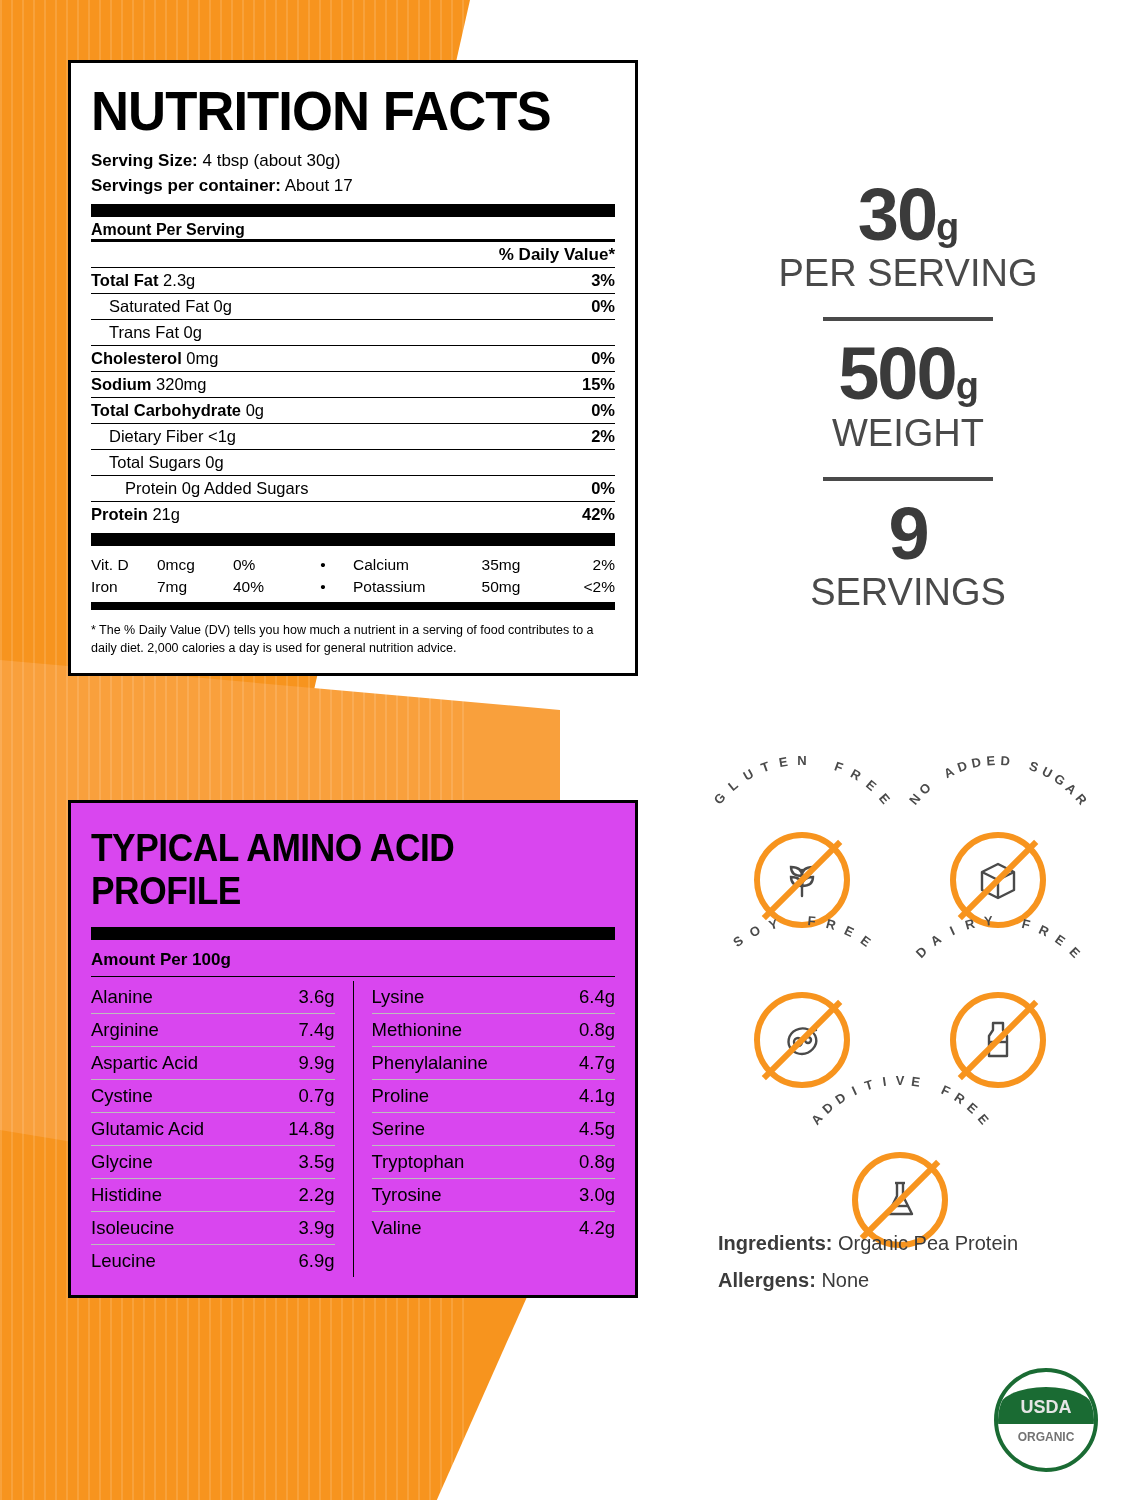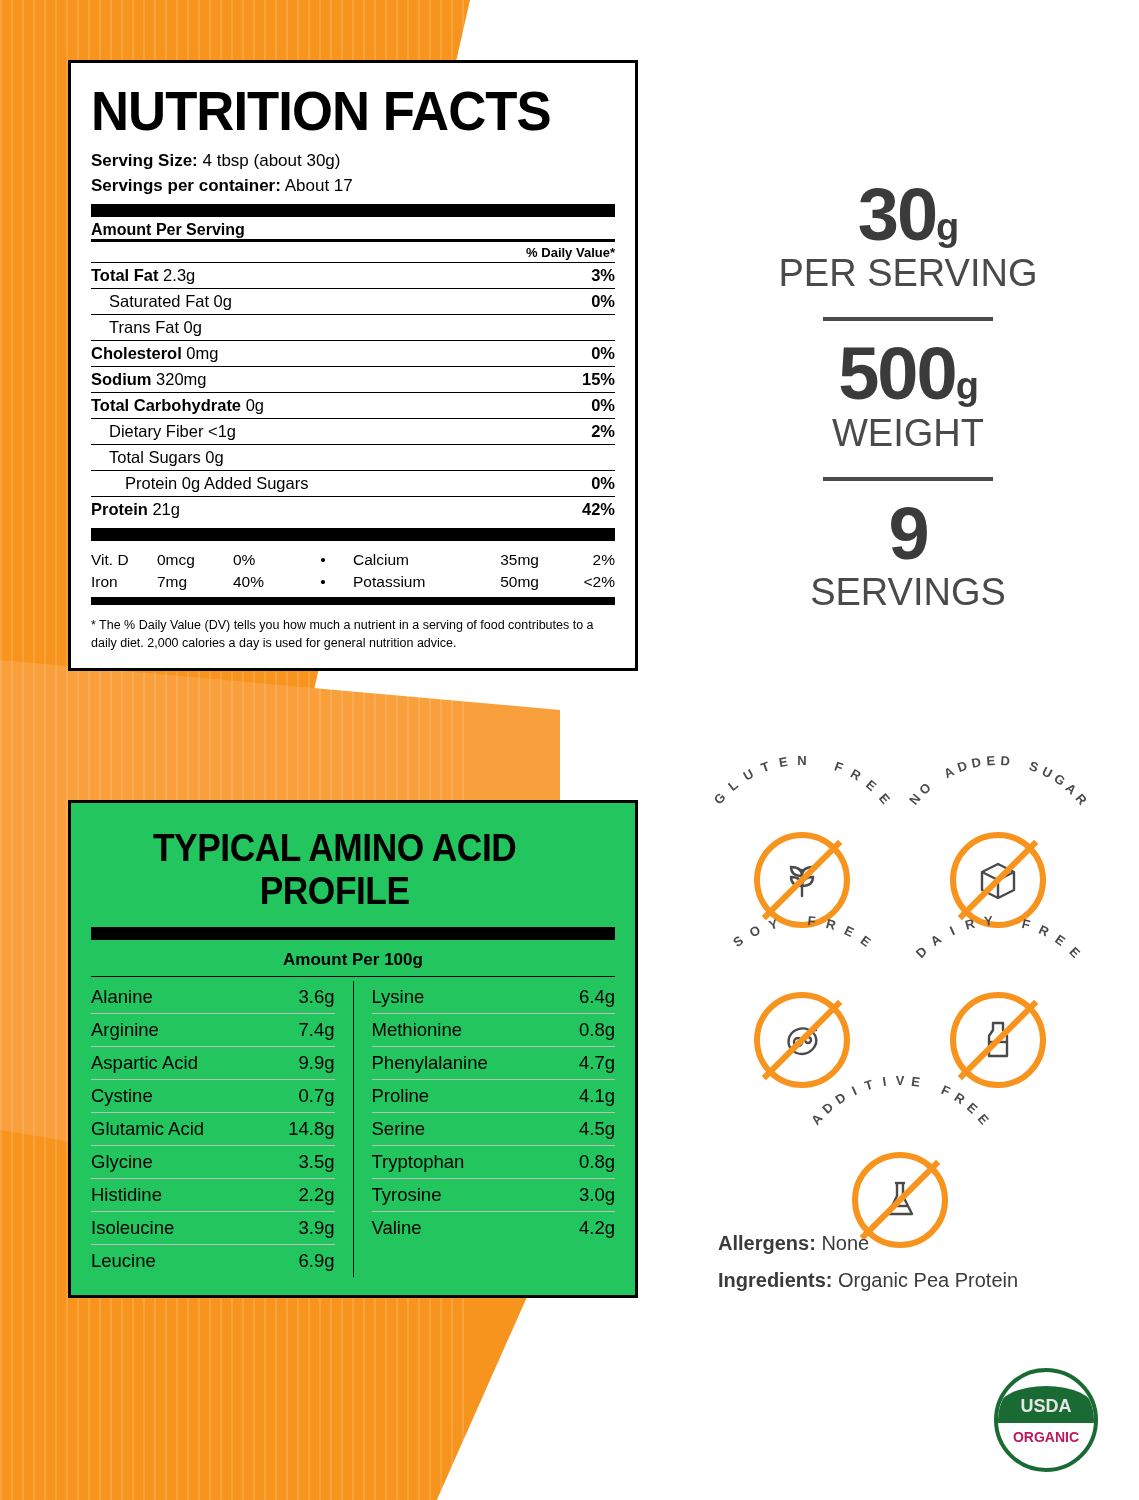--- a/index.html
+++ b/index.html
@@ -54,48 +54,48 @@
   .bar-med { height: 8px; background: #000; margin: 4px 0; }
   .rule-2 { height: 3px; background: #000; }
 
   .amt-per { font-weight: bold; font-size: 16px; margin-top: 4px; }
   .cal-row {
     display: flex; align-items: flex-end; justify-content: space-between;
     margin: -4px 0 2px 0;
   }
   .cal-label { font-weight: bold; font-size: 45px; letter-spacing: -1px; }
   .cal-value { font-weight: bold; font-size: 45px; letter-spacing: -1px; }
-  .dv-head { text-align: right; font-weight: bold; font-size: 13px; padding: 3px 0 2px 0; }
+  .dv-head { text-align: right; font-weight: bold; font-size: 17px; padding: 3px 0 2px 0; }
 
   .nrow {
     display: flex; justify-content: space-between; align-items: baseline;
     font-size: 16.5px; padding: 3px 0 3px 0;
     border-top: 1px solid #000;
   }
   .nrow .lbl b { font-weight: bold; }
   .ind1 { padding-left: 18px; }
   .ind2 { padding-left: 34px; }
   .dv { font-weight: bold; }
 
   .vit-block { font-size: 15.5px; padding-top: 4px; }
   .vit-row { display: flex; align-items: baseline; padding: 2px 0; }
   .vit-row .c1 { width: 66px; }
   .vit-row .c2 { width: 76px; }
   .vit-row .c3 { width: 60px; }
   .vit-row .dot { width: 60px; text-align: center; }
   .vit-row .c4 { width: 110px; }
-  .vit-row .c5 { width: 76px; text-align: right; }
+  .vit-row .c5 { width: 76px; text-align: center; }
   .vit-row .c6 { text-align: right; flex: 1; }
 
   .footnote { font-size: 12.5px; line-height: 1.4; padding-top: 8px; }
 
   
   .aa-panel {
     position: absolute; left: 68px; top: 800px; width: 570px;
-    background: #22c55e; border: 3px solid #000; padding: 16px 20px 18px 20px; text-align: center;
+    background: #d946ef; border: 3px solid #000; padding: 16px 20px 18px 20px;
   }
   .aa-title {
     font-weight: bold; font-size: 38px; letter-spacing: -0.5px;
     transform: scaleX(0.93); transform-origin: left center;
     margin: 8px 0 14px 0;
   }
   .aa-sub { font-weight: bold; font-size: 17px; padding: 6px 0 6px 0; border-bottom: 1px solid #000;}
   .aa-cols { display: flex; gap: 0px; margin-top: 4px; }
   .aa-col { flex: 1; }
   .aa-col.left { padding-right: 18px; border-right: 1px solid #000; }
@@ -150,21 +150,21 @@
     border-radius: 50%; background: #ffffff; border: 4px solid #1a6b33;
     display: flex; flex-direction: column; align-items: center; justify-content: center;
     overflow: hidden;
   }
   .usda-top {
     background: #1a6b33; color: #e5e5e5; font-weight: bold; font-size: 18px;
     width: 100%; text-align: center; padding: 10px 0 6px 0;
     border-radius: 50% 50% 0 0 / 60% 60% 0 0;
   }
   .usda-bot {
-    color: #be185d; font-weight: bold; font-size: 14px;
+    color: #737373; font-weight: bold; font-size: 12px;
     width: 100%; text-align: center; padding: 6px 0 10px 0;
   }
 </style>
 </head>
 <body>
 
 <div class="bg-orange-top"></div>
 <div class="bg-orange-mid"></div>
 <div class="bg-orange-bottom"></div>
 <div class="bg-stripes"></div>
@@ -490,25 +490,25 @@
             </svg>
           </div>
           <div class="badge-slash"></div>
         </div>
       </div>
     </div>
   </div>
 
 <div class="ing-block">
   <div class="ing-line">
+    <b>Ingredients:</b>
+    <span>Organic Pea Protein</span>
+  </div>
+  <div class="ing-line">
     <b>Allergens:</b>
     <span>None</span>
-  </div>
-  <div class="ing-line">
-    <b>Ingredients:</b>
-    <span>Organic Pea Protein</span>
   </div>
 </div>
 
 <div class="usda">
   <div class="usda-top">USDA</div>
   <div class="usda-bot">ORGANIC</div>
 </div>
 
 </body></html>

